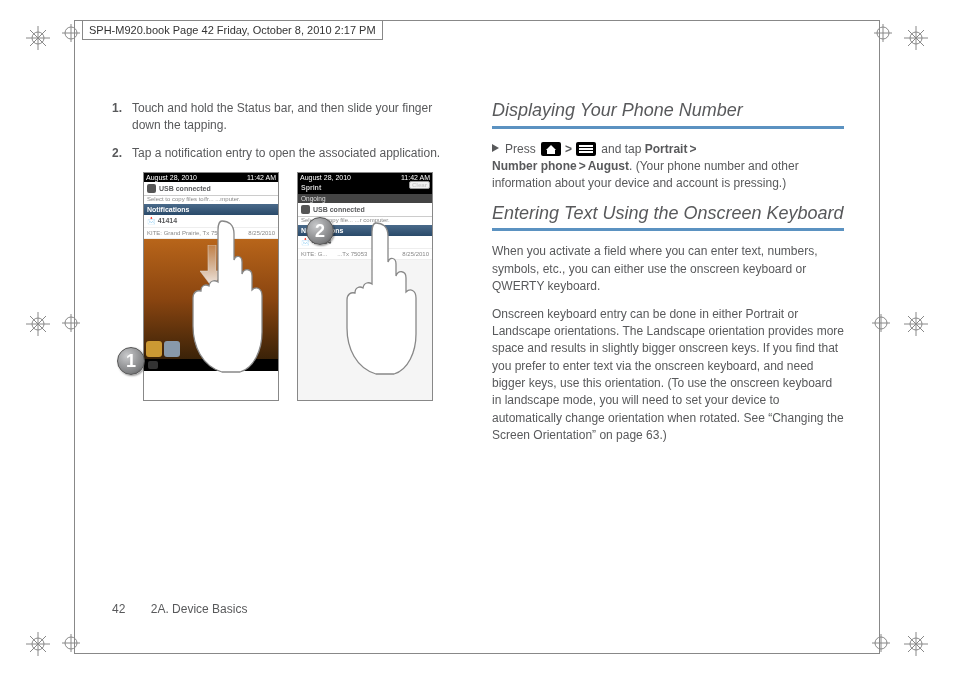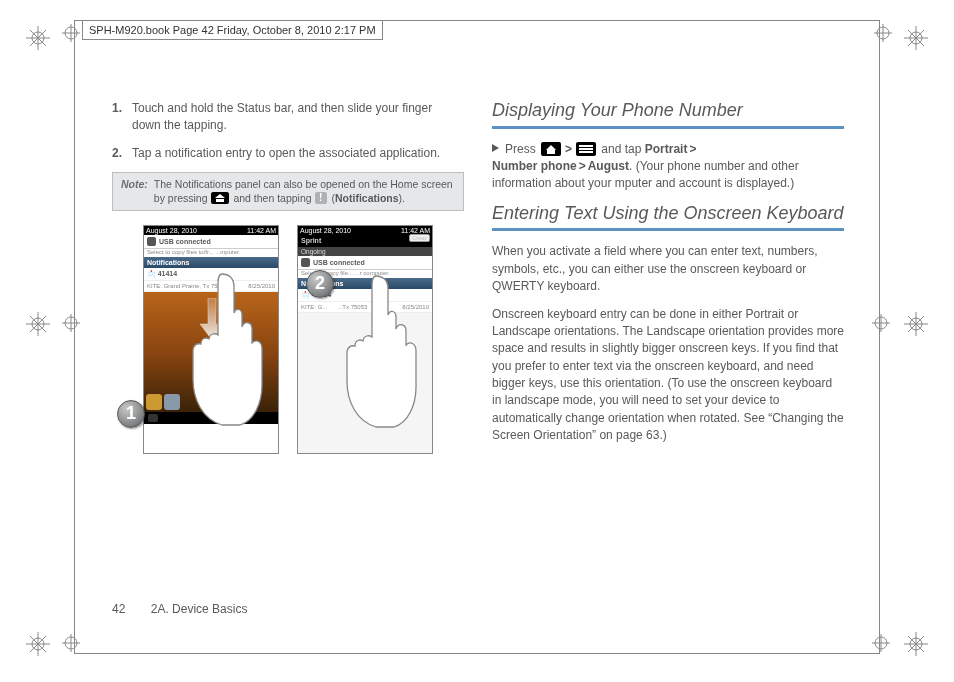--- a/index.html
+++ b/index.html
@@ -459,26 +459,20 @@
 <div class="content">
 
   <div class="col col-left">
     <div class="step">
       <span class="num">1.</span>
       <span>Touch and hold the Status bar, and then slide your finger down the tapping.</span>
     </div>
     <div class="step">
       <span class="num">2.</span>
       <span>Tap a notification entry to open the associated application.</span>
-    </div>
-    <div class="note-box">
-      <span class="note-label">Note:</span>
-      <span class="note-body">
-        <span>The Notifications panel can also be opened on the Home screen by pressing </span><span class="inline-icon small-home"></span><span> and then tapping </span><span class="notif-icon"></span> (<span class="bold">Notifications</span><span>).</span>
-      </span>
     </div>
 
     <div class="screenshots">
 
       <div class="phone">
         <div class="phone-header">
           <span>August 28, 2010</span>
           <span>11:42 AM</span>
         </div>
         <div class="phone-bar">
@@ -557,21 +551,21 @@
 
       <div class="badge badge1">1</div>
       <div class="badge badge2">2</div>
     </div>
   </div>
 
   <div class="col col-right">
     <h2 class="section">Displaying Your Phone Number</h2>
     <div class="rtext">
       <span class="tri"></span><span>Press </span><span class="inline-icon home"></span><span class="gt">&gt;</span><span class="inline-icon menu"></span><span> and tap </span><span class="bold">Portrait</span><span class="gt">&gt;</span><br>
-      <span class="bold">Number phone</span><span class="gt">&gt;</span><span class="bold">August</span><span>. (Your phone number and other information about your mputer and account is displayed.)</span>
+      <span class="bold">Number phone</span><span class="gt">&gt;</span><span class="bold">August</span><span>. (Your phone number and other information about your device and account is pressing.)</span>
     </div>
 
     <h2 class="section">Entering Text Using the Onscreen Keyboard</h2>
     <div class="rtext">When you activate a field where you can enter text, numbers, symbols, etc., you can either use the onscreen keyboard or QWERTY keyboard.</div>
     <div class="rtext">Onscreen keyboard entry can be done in either Portrait or Landscape orientations. The Landscape orientation provides more space and results in slightly bigger onscreen keys. If you find that you prefer to enter text via the onscreen keyboard, and need bigger keys, use this orientation. (To use the onscreen keyboard in landscape mode, you will need to set your device to automatically change orientation when rotated. See “Changing the Screen Orientation” on page 63.)</div>
   </div>
 </div>
 
 <div class="footer">
   <span class="pn">42</span>

